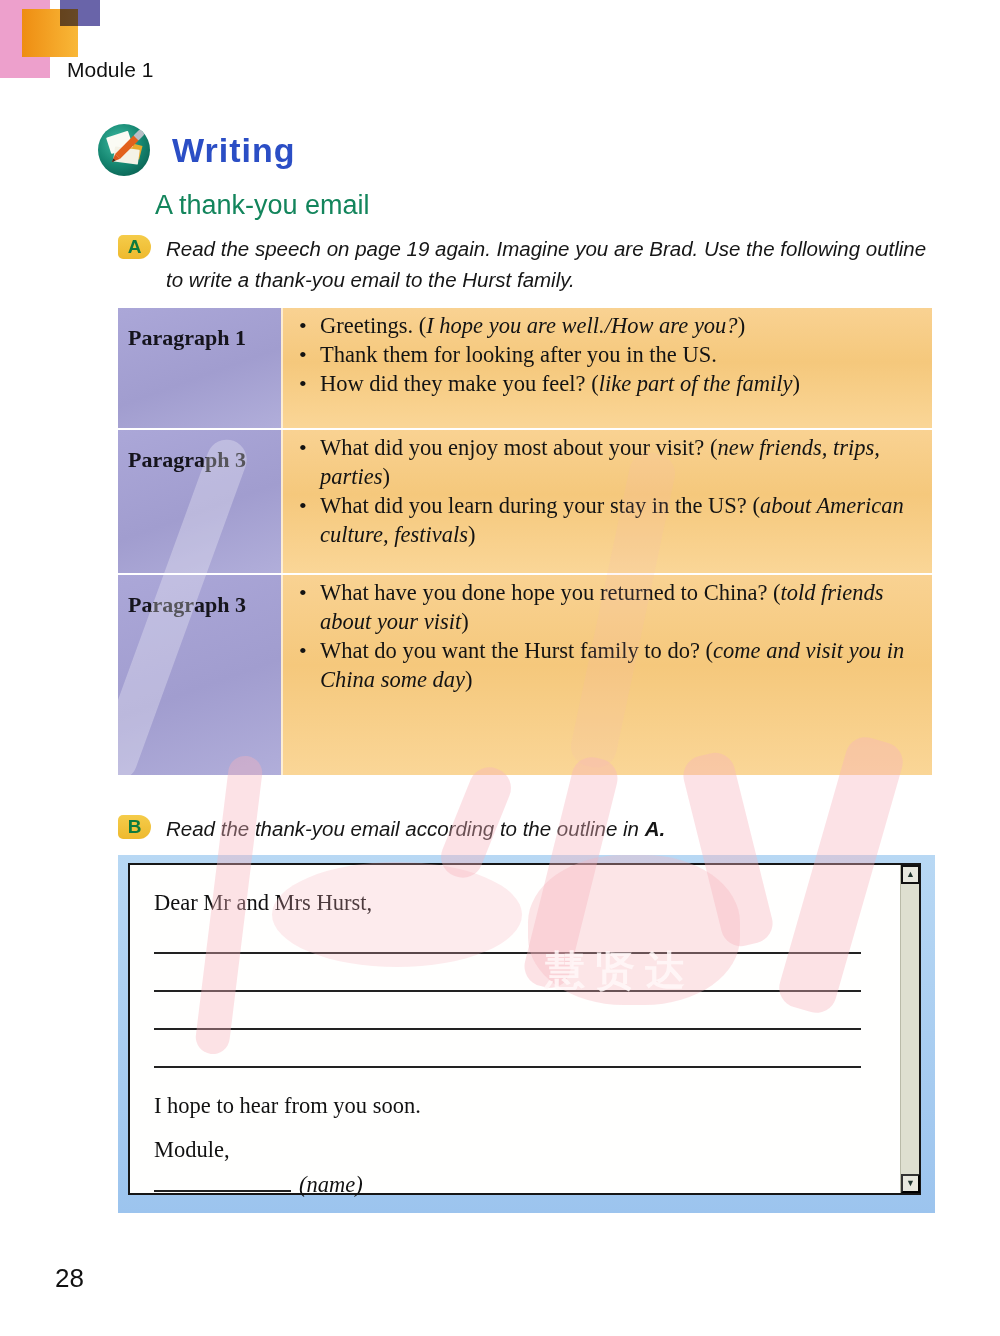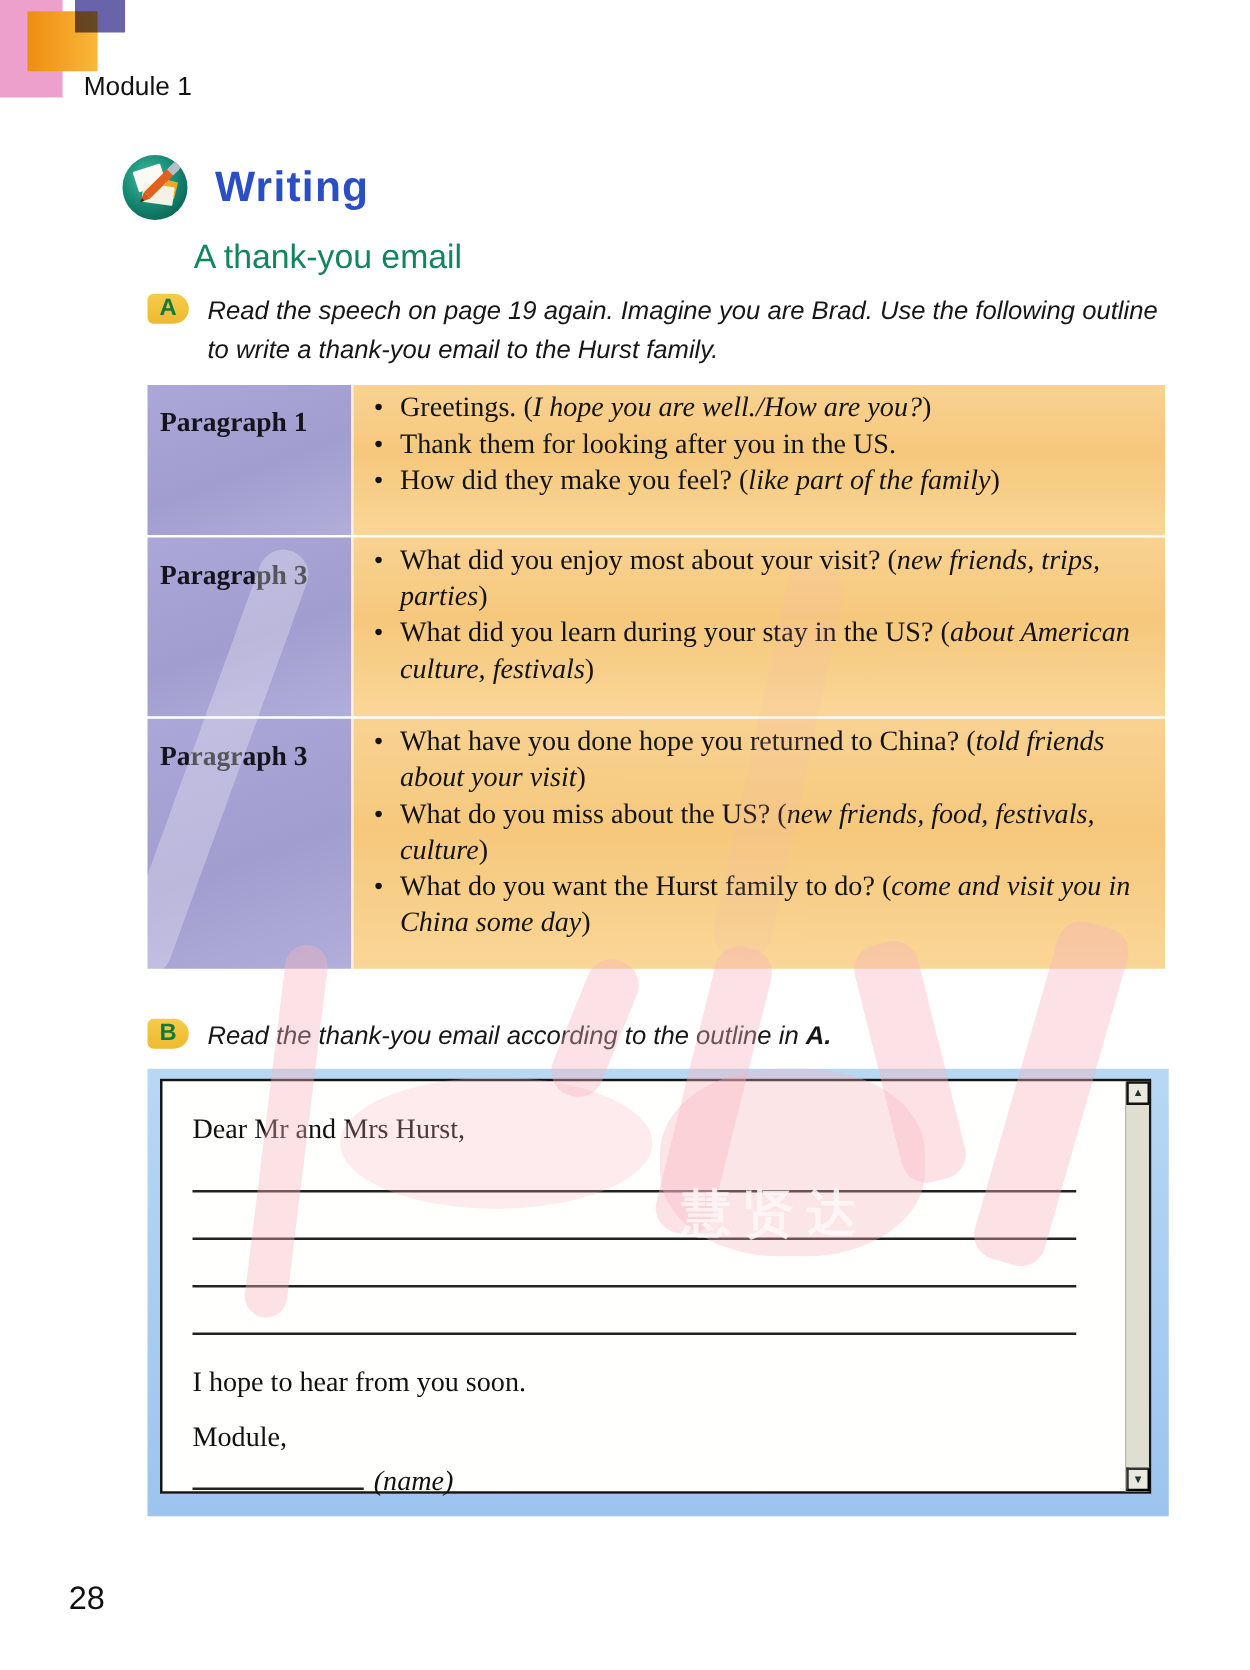--- a/index.html
+++ b/index.html
@@ -187,21 +187,20 @@
             <li class="bullet-item"><span>What did you enjoy most about your visit? (</span><i>new friends, trips, parties</i><span>)</span></li>
             <li class="bullet-item"><span>What did you learn during your stay in the US? (</span><i>about American culture, festivals</i><span>)</span></li>
           </ul>
         </div>
       </div>
       <div class="t-row">
         <div class="t-label">Paragraph 3</div>
         <div class="t-bullets">
           <ul class="bullet-list">
             <li class="bullet-item"><span>What have you done hope you returned to China? (</span><i>told friends about your visit</i><span>)</span></li>
-            <li class="bullet-item"><span>What do you miss about the US? (</span><i>new friends, food, festivals, culture</i><span>)</span></li>
             <li class="bullet-item"><span>What do you want the Hurst family to do? (</span><i>come and visit you in China some day</i><span>)</span></li>
           </ul>
         </div>
       </div>
     </div>
 </div>
 
 <div class="task task-b">
   <div class="badge">B</div>
   <div class="instruction"><span>Read the thank-you email according to the outline in </span><b>A.</b></div>

